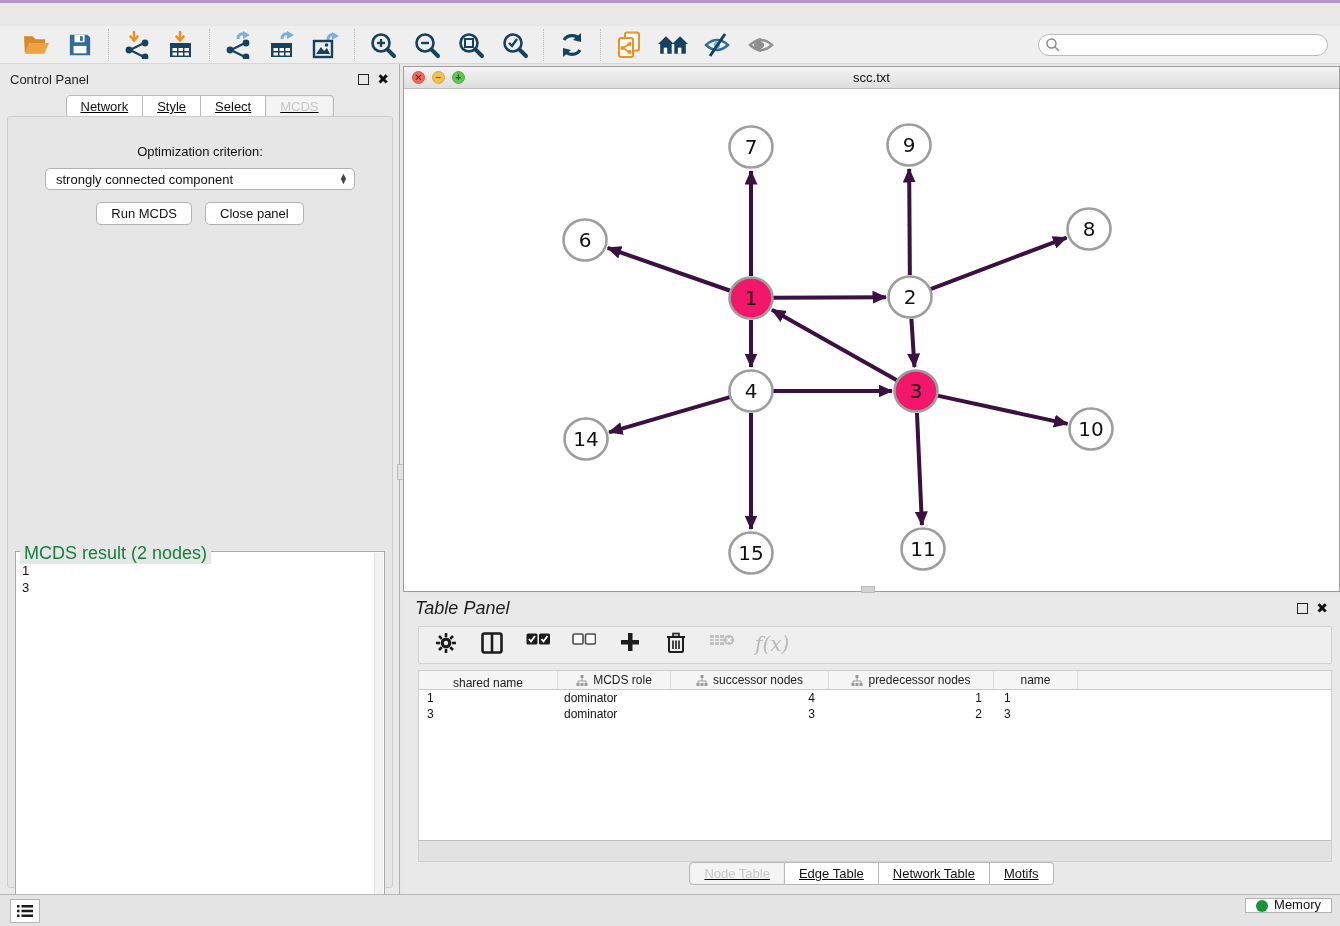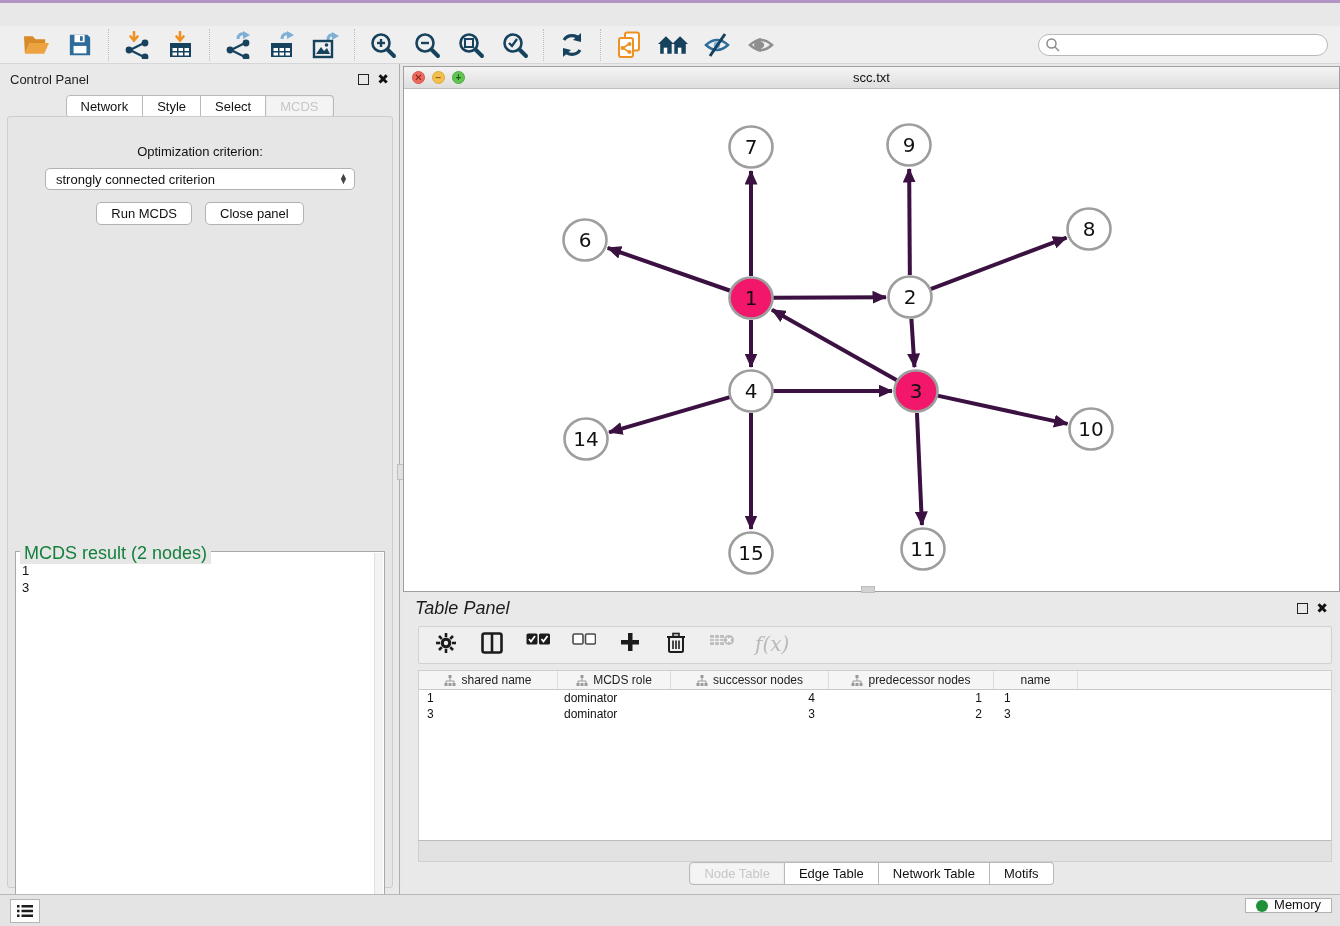--- a/index.html
+++ b/index.html
@@ -24,21 +24,21 @@
   .search-box input { border:none; outline:none; flex:1; font-size:12px; background:transparent; height:18px; }
 
   
   .control-panel { position:absolute; left:0; top:64px; width:400px; height:830px; background:#e9e9e9; border-right:1px solid #aeaeae; }
   .cp-header { position:absolute; left:0; top:4px; width:100%; height:22px; display:flex; align-items:center; padding:0 10px; }
   .cp-title { font-size:13px; color:#1d1d1d; }
   .panel-winbtns { margin-left:auto; display:flex; gap:8px; align-items:center; }
   .float-btn { width:11px; height:11px; border:1.5px solid #222; background:transparent; }
   .close-x { font-size:14px; font-weight:bold; color:#111; line-height:11px; }
 
-  .seg-tabs { position:absolute; top:31px; left:50%; transform:translateX(-50%); display:flex; }
+  .seg-tabs { position:absolute; top:31px; left:50%; transform:translateX(-50%); display:flex;text-decoration:underline; }
   .seg-tab { font-size:13px; color:#111; background:#fff; border:1px solid #b9b9b9; border-left:none; padding:3px 14px; line-height:15px; cursor:pointer; }
   .seg-tab:first-child { border-left:1px solid #b9b9b9; border-radius:4px 0 0 4px; }
   .seg-tab:last-child { border-radius:0 4px 4px 0; }
   .seg-tab.sel { color:#c7c7c7; background:#f4f4f4; box-shadow:inset 0 0 2px #ddd; }
 
   .cp-body { position:absolute; left:7px; top:52px; width:386px; height:772px; background:#e6e6e6; border:1px solid #cdcdcd; border-radius:3px; }
   .opt-label { margin-top:27px; text-align:center; font-size:13px; color:#111; }
   .combo { margin:9px auto 0; width:310px; height:22px; background:#fff; border:1px solid #b2b2b2; border-radius:5px; display:flex; align-items:center; padding:0 6px 0 10px; font-size:13px; color:#111; cursor:pointer; }
   .combo .stepper { margin-left:auto; font-size:9px; line-height:5px; color:#444; display:flex; flex-direction:column; align-items:center; }
   .cp-buttons { margin-top:12px; display:flex; justify-content:center; gap:13px; }
@@ -67,21 +67,21 @@
   .table-panel { position:absolute; left:403px; top:594px; width:937px; height:300px; background:#e9e9e9; }
   .tp-header { position:absolute; left:0; top:3px; width:100%; height:22px; display:flex; align-items:center; padding:0 12px; }
   .tp-title { font-size:18px; color:#1d1d1d;font-style:italic; }
   .tp-toolbar { position:absolute; left:15px; top:32px; width:914px; height:38px; background:#efefef; border:1px solid #d2d2d2; border-radius:2px; display:flex; align-items:center; gap:20px; padding:0 14px; }
   .tp-tool { display:flex; align-items:flex-start; justify-content:center; width:26px; height:26px; cursor:pointer; }
   .fx { font-family:"DejaVu Serif","Liberation Serif",serif; font-style:italic; font-size:20px; color:#b9b9b9; }
 
   .grid { position:absolute; left:15px; top:76px; width:914px; height:170px; background:#fff; border:1px solid #cfcfcf; border-bottom:none; }
   .grid-head { display:flex; height:19px; background:#f5f5f5; border-bottom:1px solid #c9c9c9; }
   .gh-cell { display:flex; align-items:center; justify-content:center; gap:5px; font-size:12px; color:#222; border-right:1px solid #dcdcdc; }
-  .gh-cell:nth-child(1){ width:139px; } .gh-cell:nth-child(2){ width:113px; }
+  .gh-cell:nth-child(1){ width:139px;flex-direction:column; } .gh-cell:nth-child(2){ width:113px; }
   .gh-cell:nth-child(3){ width:158px; } .gh-cell:nth-child(4){ width:165px; }
   .gh-cell:nth-child(5){ width:84px; border-right:1px solid #dcdcdc; }
   .grid-row { display:flex; height:16px; font-size:12px; color:#111; align-items:center; }
   .gr-cell { overflow:hidden; white-space:nowrap; }
   .gr-cell:nth-child(1){ width:139px; padding-left:8px; }
   .gr-cell:nth-child(2){ width:113px; padding-left:6px; }
   .gr-cell:nth-child(3){ width:158px; text-align:right; padding-right:14px; }
   .gr-cell:nth-child(4){ width:165px; text-align:right; padding-right:12px; }
   .gr-cell:nth-child(5){ width:84px; padding-left:10px; }
 
@@ -294,21 +294,21 @@
     </div>
     <div class="seg-tabs">
       <div class="seg-tab">Network</div>
       <div class="seg-tab">Style</div>
       <div class="seg-tab">Select</div>
       <div class="seg-tab sel">MCDS</div>
     </div>
     <div class="cp-body">
       <div class="opt-label">Optimization criterion:</div>
       <div class="combo">
-        <span>strongly connected criterion</span>
+        <span>strongly connected component</span>
         <span class="stepper">
             <span>▲</span>
             <span>▼</span>
           </span>
       </div>
       <div class="cp-buttons">
         <button class="pbtn">Run MCDS</button>
         <button class="pbtn">Close panel</button>
       </div>
       <div class="result-box">

